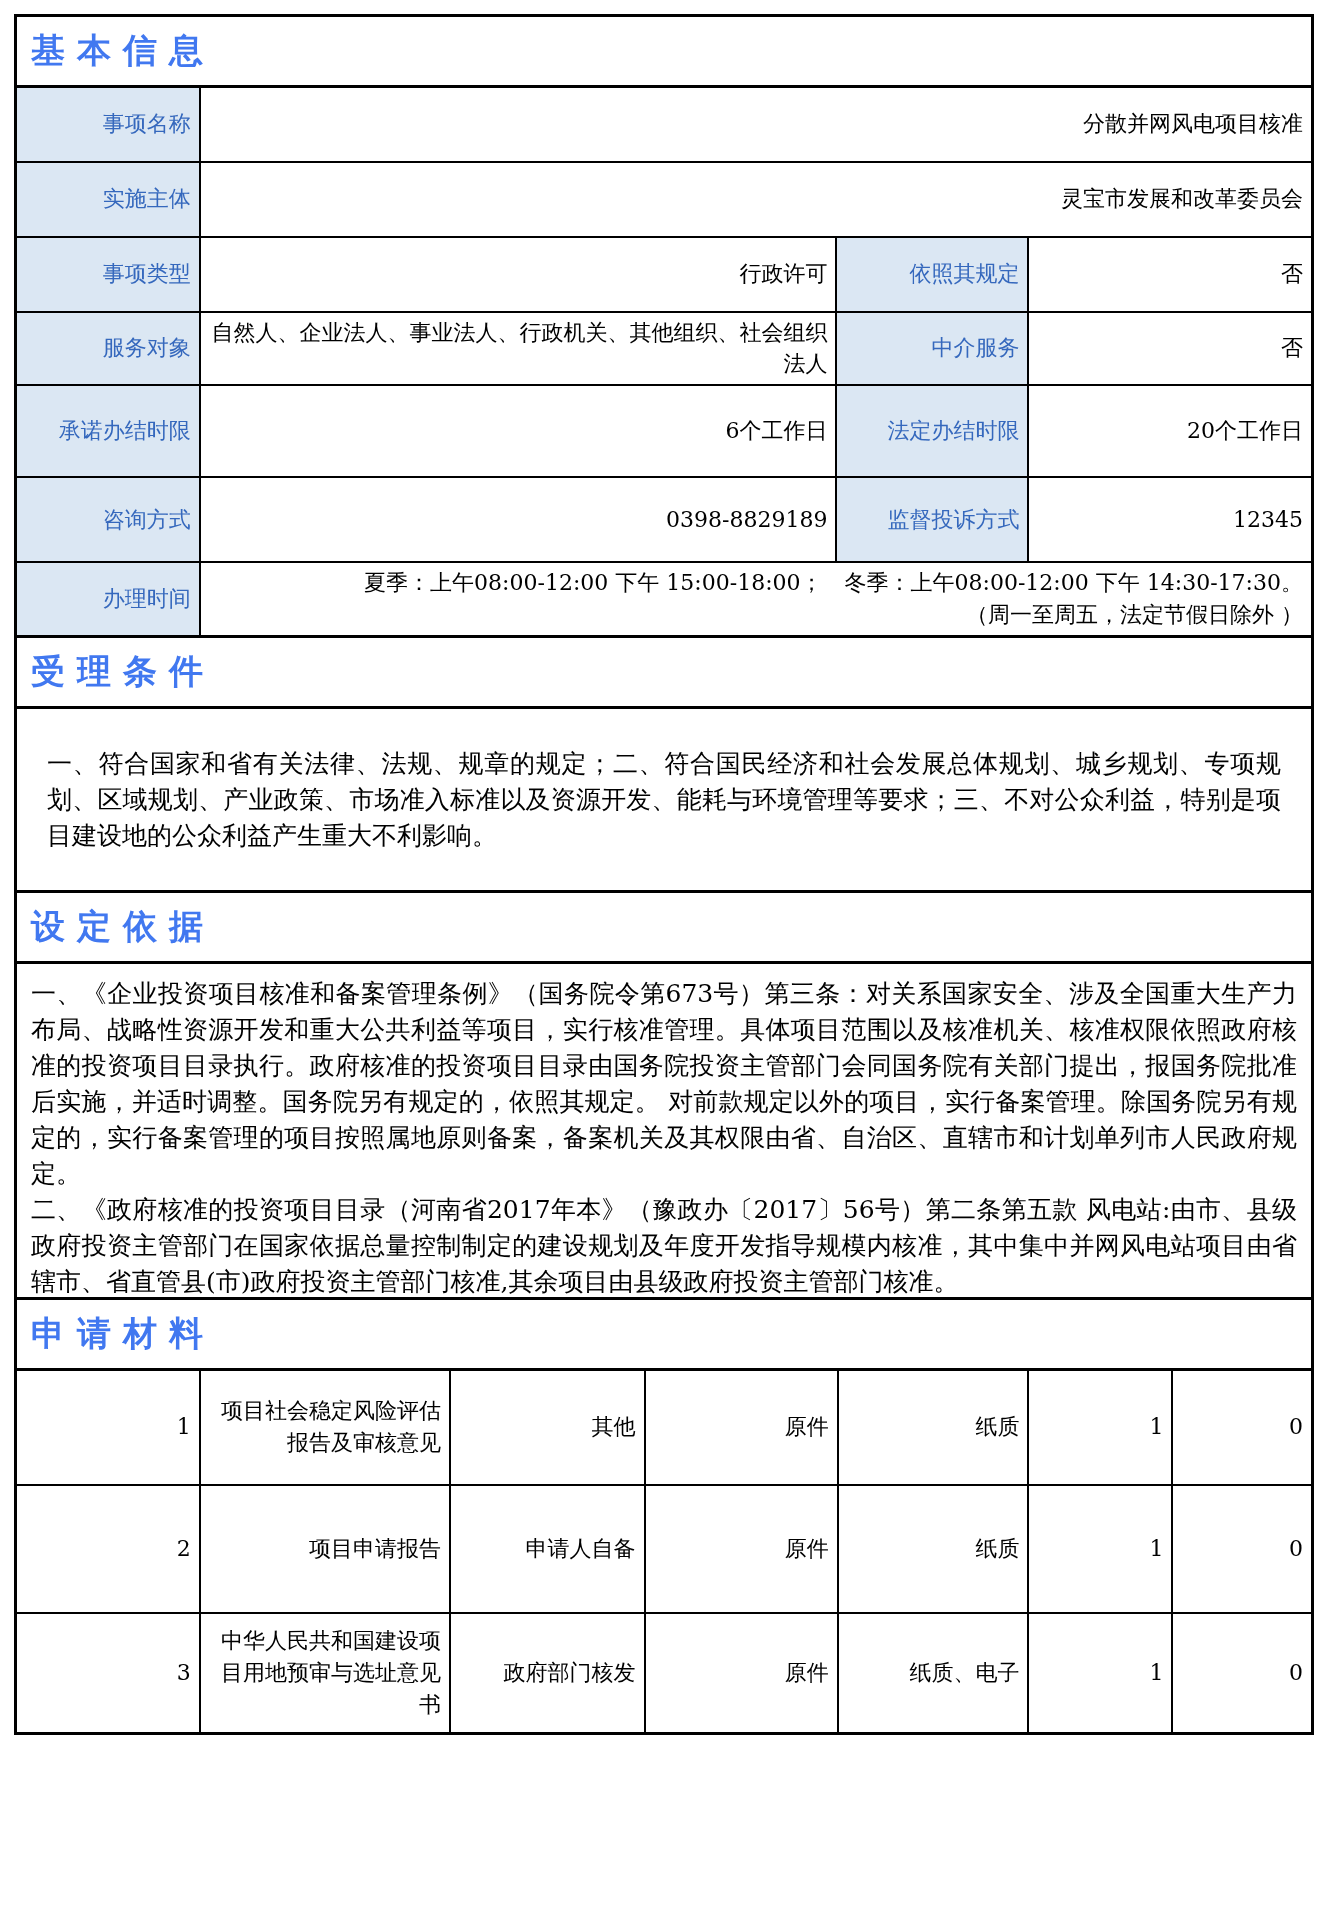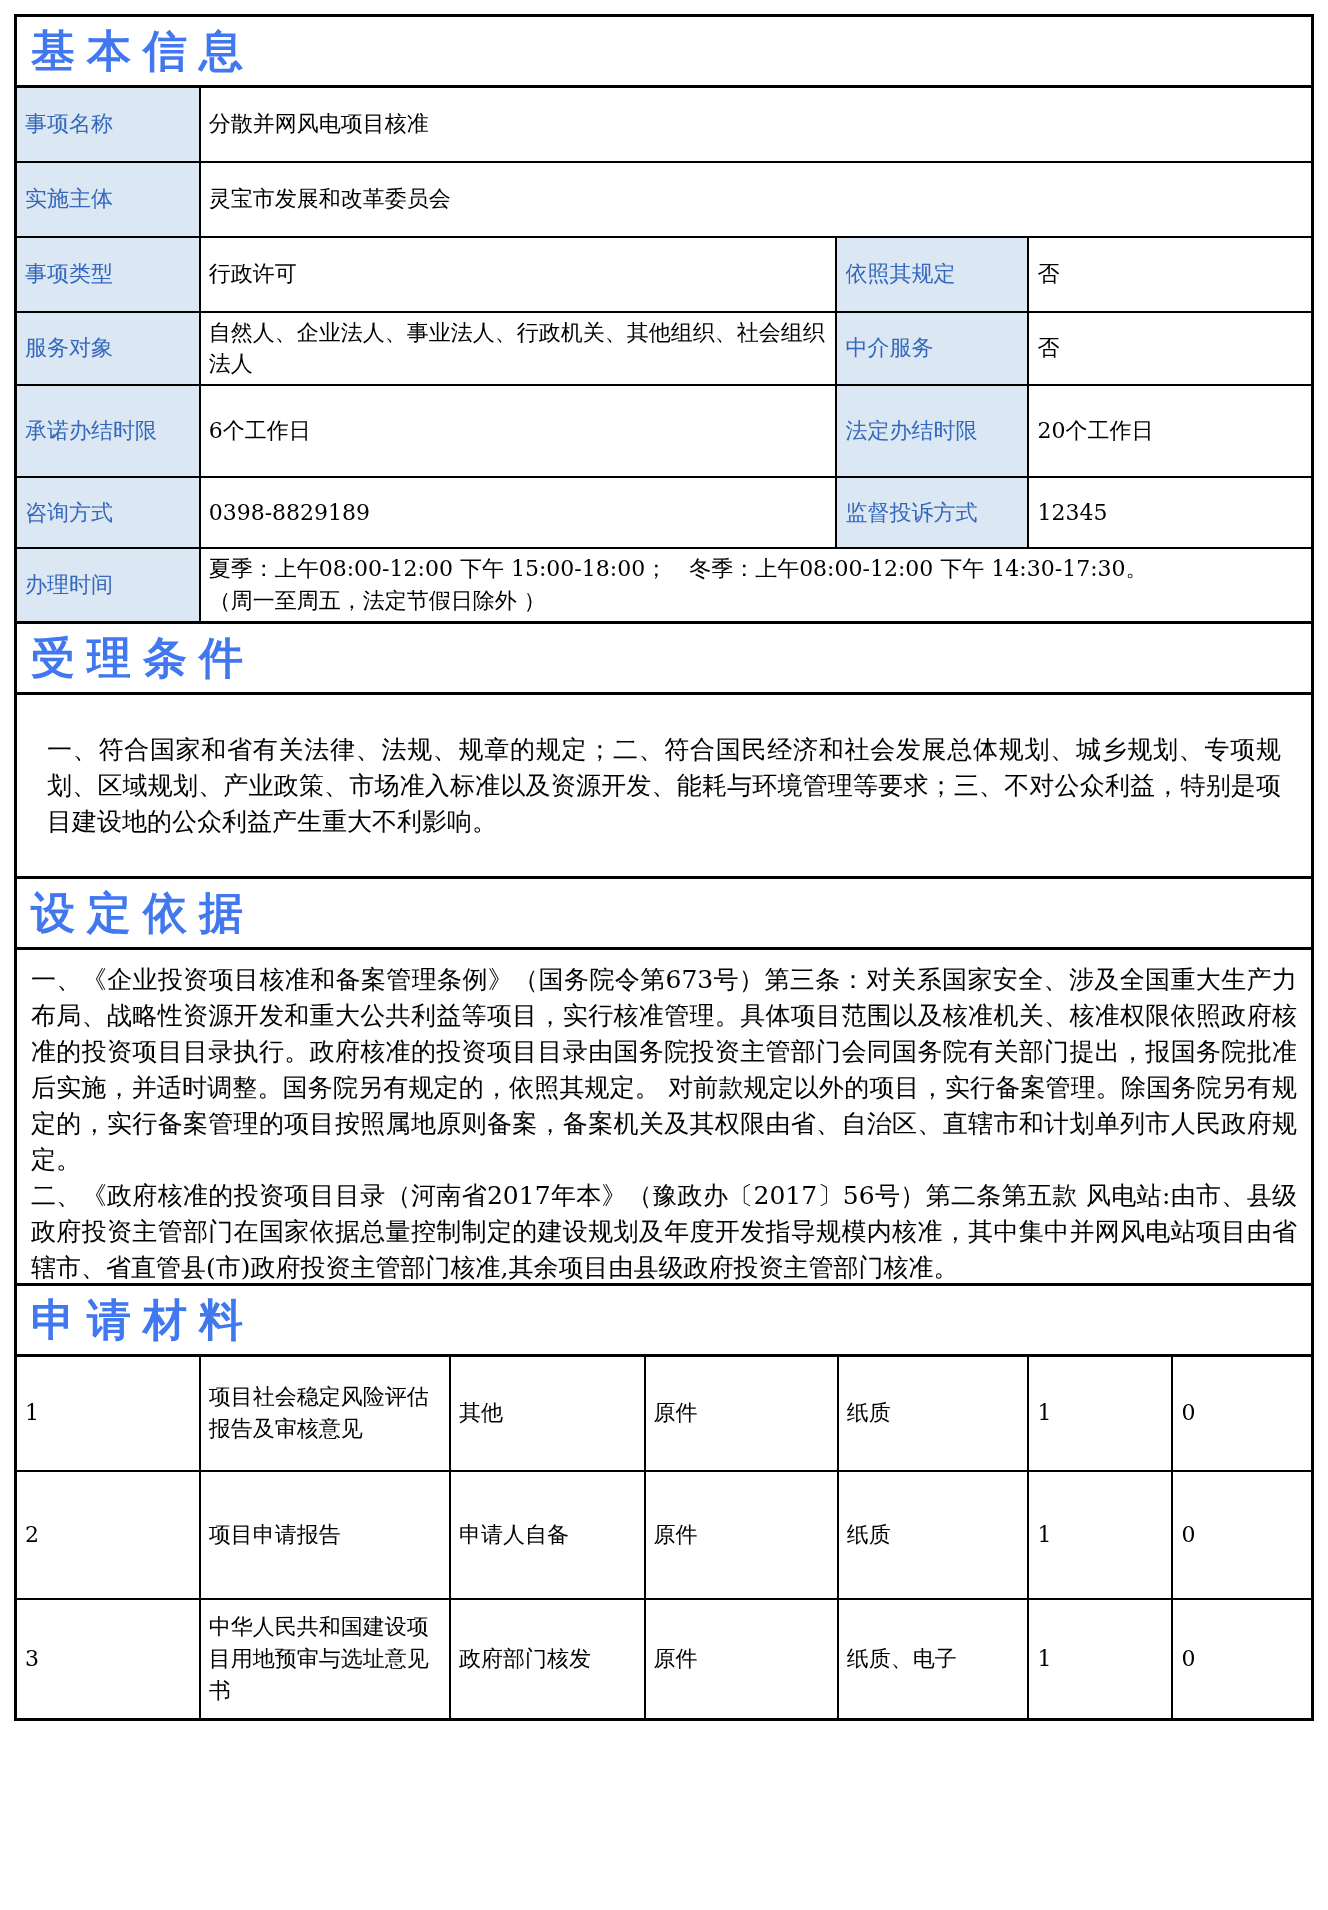--- a/index.html
+++ b/index.html
@@ -13,37 +13,37 @@
 
   
   .title-box {
     border: 3px solid #000;
     height: 74px;
     display: flex;
     align-items: center;
     padding-left: 14px;
     font-family: "DejaVu Sans", "Liberation Sans", sans-serif;
     font-weight: bold;
-    font-size: 44px;
+    font-size: 34px;
     letter-spacing: 12px;
     color: #4178f0;
     background: #fff;
   }
   .stack { margin-top: -3px; }
 
   
   table {
     width: 100%;
     border-collapse: collapse;
     table-layout: fixed;
     border: 3px solid #000;
   }
   td, th {
     border: 2px solid #000;
-    text-align: left;
+    text-align: right;
     vertical-align: middle;
     font-size: 22px;
     padding: 4px 8px;
     line-height: 1.45;
     font-weight: normal;
   }
   .lbl {
     background: #dbe7f3;
     color: #3568bd;
   }
@@ -68,21 +68,21 @@
     padding-top: 12px;
   }
   .basis-box p { margin: 0; }
 
   .two-line div { display: block; }
 
   
   .r75 { height: 75px; }
   .r72 { height: 72px; }
   .r78 { height: 92px; }
-  .r71 { height: 71px; }
+  .r71 { height: 85px; }
   .r74 { height: 74px; }
 
   
   .mat-head th { height: 100px; font-weight: normal; }
   .mat-r1 { height: 115px; }
   .mat-r2 { height: 128px; }
   .mat-r3 { height: 121px; }
 </style>
 </head>
 <body>

